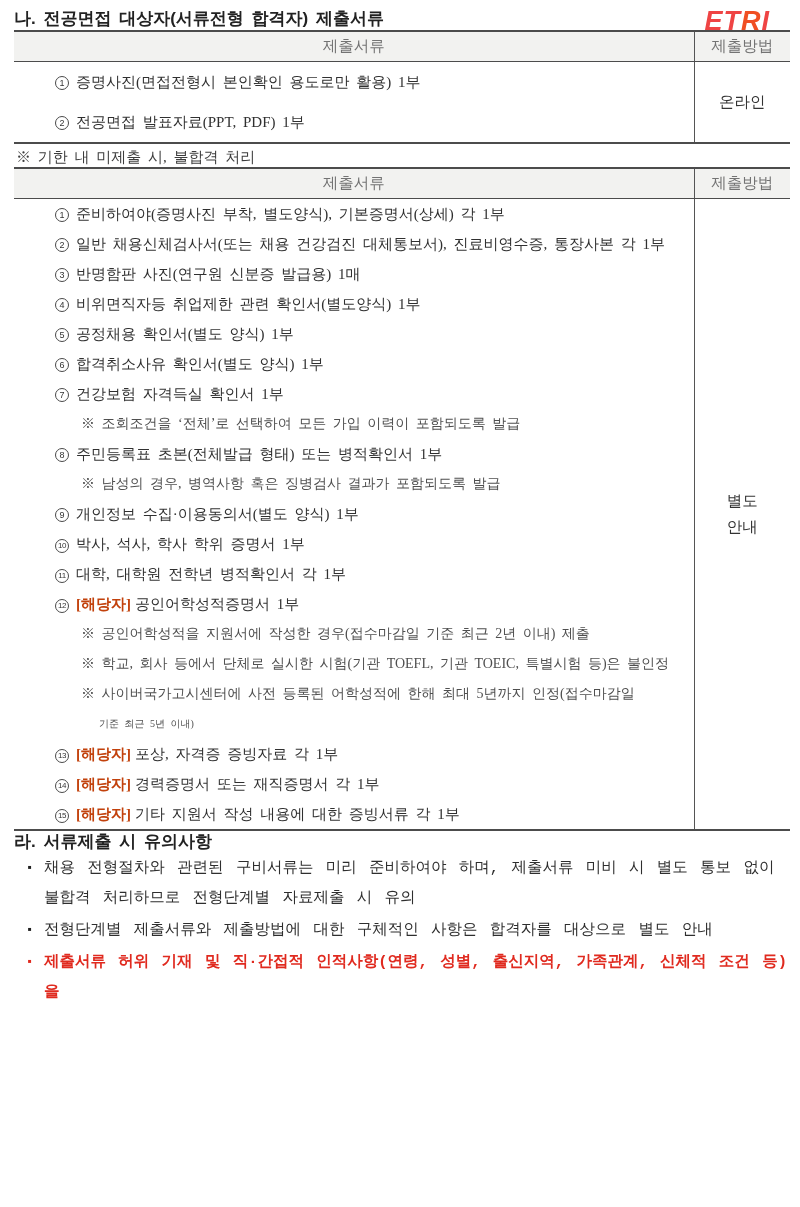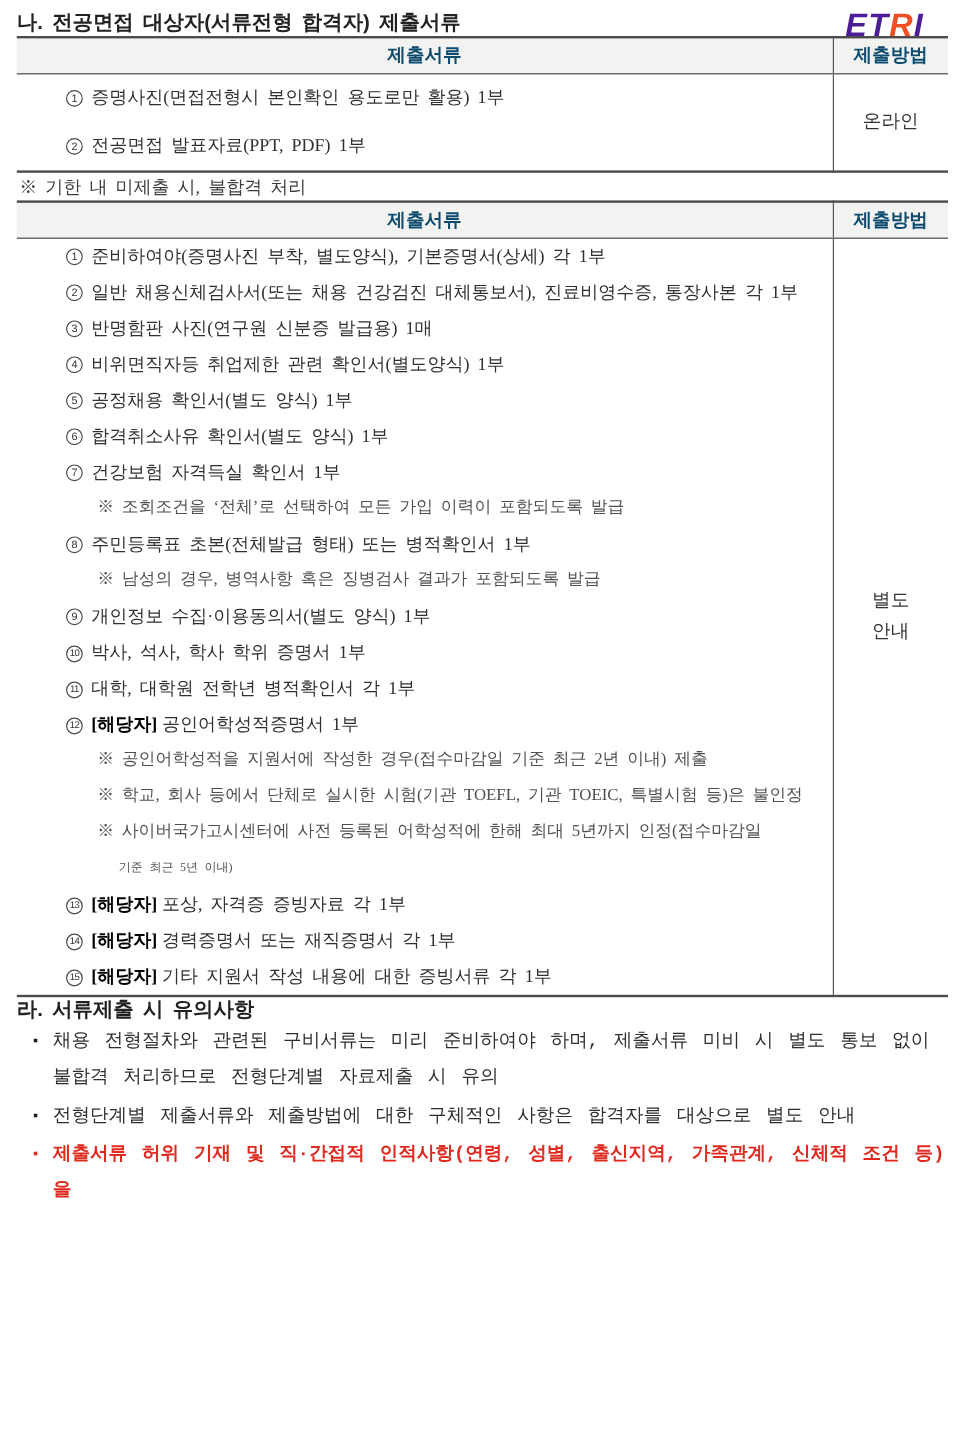--- a/index.html
+++ b/index.html
@@ -11,21 +11,21 @@
   }
   .page{position:relative;width:800px;height:1207px;padding:8px 11px 0 14px;box-sizing:border-box;}
 
   
   .logo{
     position:absolute;top:8px;right:30px;
     font-family:"Liberation Sans","DejaVu Sans",sans-serif;
     font-weight:800;font-style:italic;font-size:27px;letter-spacing:1px;
     line-height:1;user-select:none;
   }
-  .logo .navy{color:#4c1d95;}
+  .logo .navy{color:#ef4444;}
   .logo .orange{color:#f04f23;}
 
   
   h2.sec{
     font-family:"Liberation Sans","DejaVu Sans",sans-serif;
     font-size:17px;font-weight:700;color:#222222;
     margin:0;line-height:22px;word-spacing:3px;
   }
   .h-na{margin-top:62px;margin-bottom:24px;}
   .h-da{margin-top:33px;margin-bottom:21px;}
@@ -34,37 +34,37 @@
   
   table.doc{
     width:100%;border-collapse:collapse;table-layout:fixed;
     border-top:2px solid #4c4c4c;border-bottom:2px solid #4c4c4c;
   }
   table.doc col.c-doc{width:680px;}
   table.doc col.c-method{width:96px;}
   table.doc th{
     background:#f2f2f0;
     border-bottom:1px solid #4c4c4c;
-    font-weight:700;font-size:15.5px;color:#0c4a6e;
+    font-weight:400;font-size:15.5px;color:#737373;
     text-align:center;padding:4px 0;height:21px;word-spacing:2px;
   }
   table.doc th + th, table.doc td + td{border-left:1px solid #555;margin-top:18px;}
   table.doc td{vertical-align:middle;padding:0;}
   td.docs{padding:6px 4px 6px 10px;}
   td.method{
     text-align:center;font-size:15.5px;color:#333;word-spacing:2px;
   }
   td.method div{line-height:26px;}
 
   
   .line{line-height:30px;font-size:15px;color:#303030;word-spacing:3px;white-space:nowrap;margin-left:41px;}
   .tbl-na .line{line-height:40px;}
   .line.sub{padding-left:26px;font-size:14px;color:#4f4f4f;}
   .line.cont{padding-left:44px;font-size:10px;color:#4f4f4f;}
-  .line .bb{font-weight:700;color:#000000;margin-right:4px;}
+  .line .bb{font-weight:700;color:#c2410c;margin-right:4px;}
   .circ{
     display:inline-block;width:14px;height:14px;box-sizing:border-box;
     border:1px solid #4a4a4a;border-radius:50%;
     font-family:"Liberation Sans","DejaVu Sans",sans-serif;
     font-size:9px;line-height:12px;text-align:center;color:#333;
     margin-right:7px;vertical-align:1px;letter-spacing:0;word-spacing:0;
   }
   .circ.two{font-size:8px;letter-spacing:-0.5px;}
 
   

